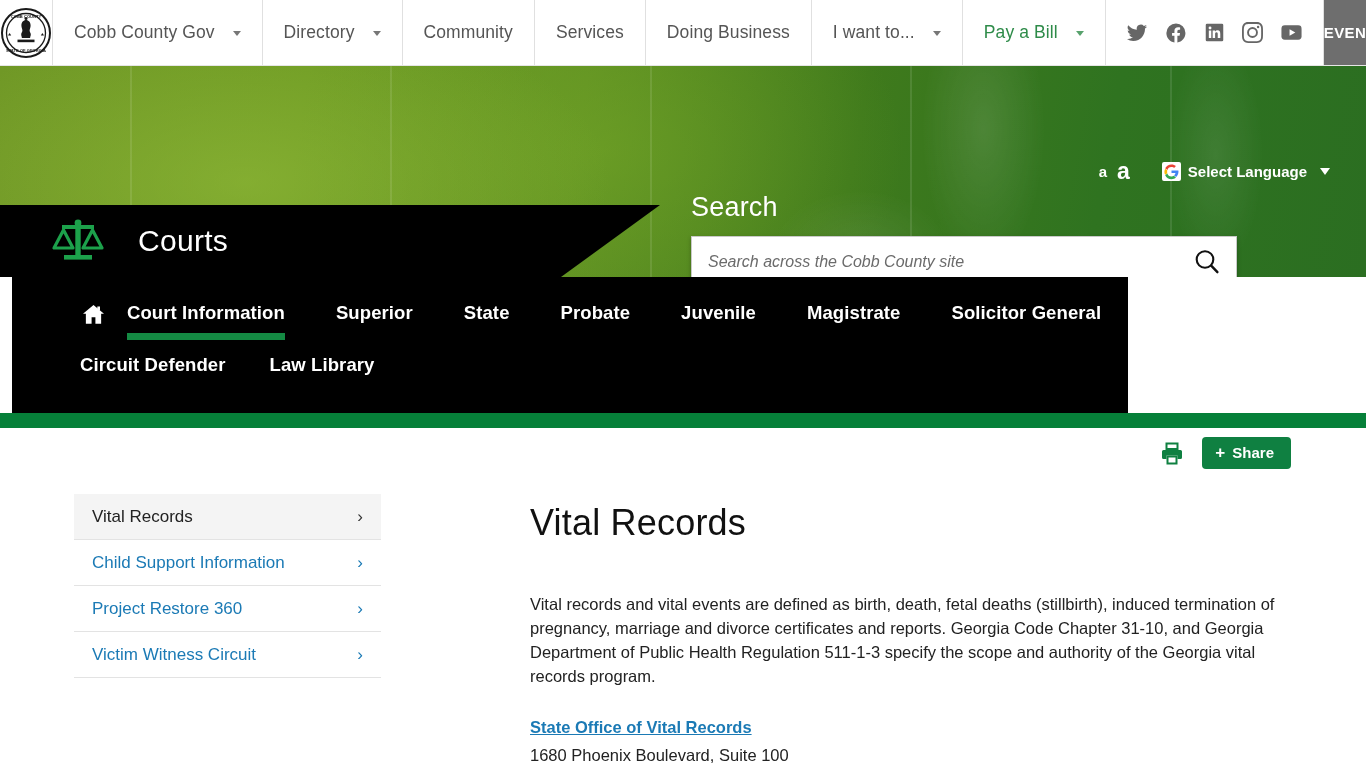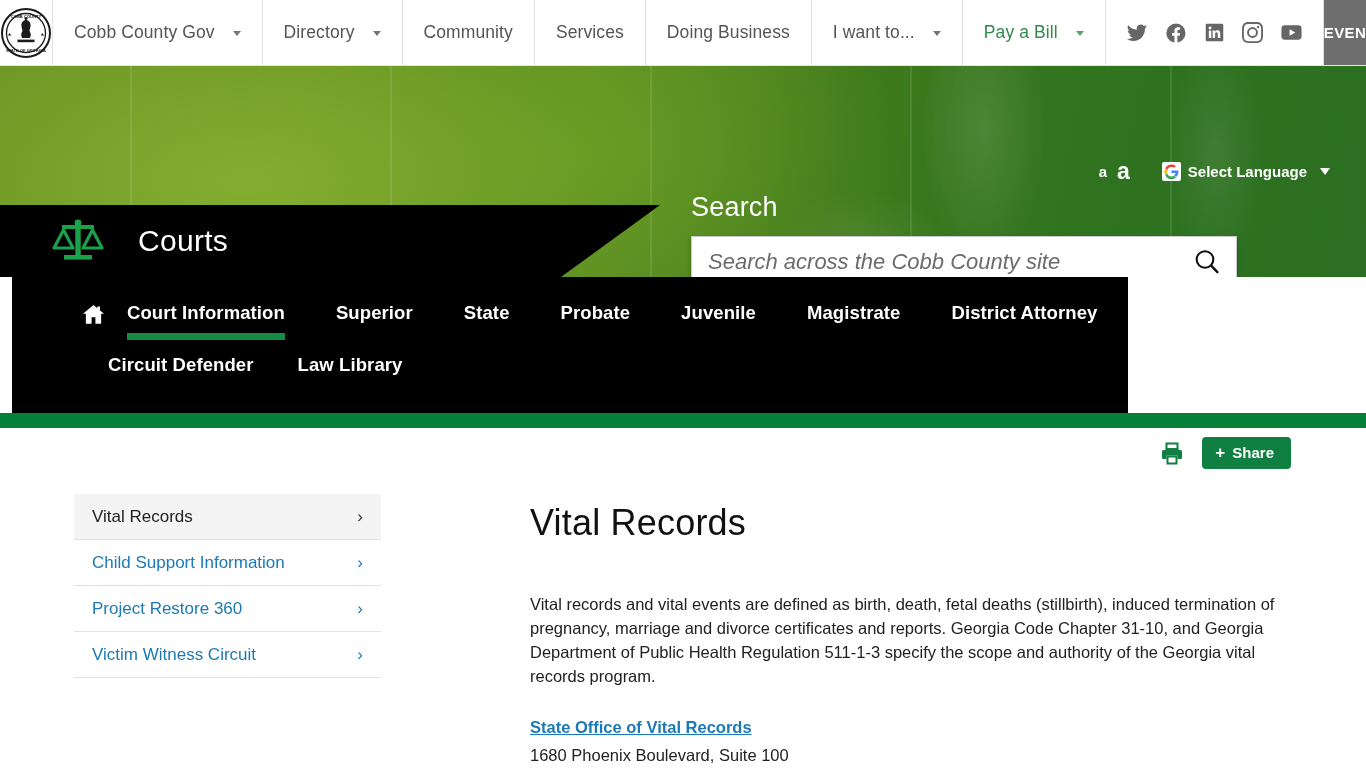--- a/index.html
+++ b/index.html
@@ -99,21 +99,21 @@
   .search-box {
     position: absolute; top: 170px; left: 691px;
     width: 546px; height: 52px; background: #fff;
     border: 1px solid #c9c9c9;
     box-shadow: 0 2px 4px rgba(0,0,0,.28);
     display: flex; align-items: center; z-index: 4;
   }
   .search-input {
     flex: 1; border: 0; outline: none; background: transparent;
     font-family: "Liberation Sans", sans-serif;
-    font-size: 22px; font-style: italic; color: #000000;
+    font-size: 16px; font-style: italic; color: #000000;
     padding: 0 12px 0 16px;
   }
   .search-input::placeholder { color: #6b6b6b; font-style: italic; opacity: 1; }
   .search-btn {
     width: 58px; height: 100%; border: 0; background: transparent;
     display: flex; align-items: center; justify-content: center; cursor: pointer;
   }
 
   
   .dept-banner {
@@ -129,21 +129,21 @@
     letter-spacing: .3px;
   }
 
   
   .mainnav {
     position: absolute; top: 277px; left: 0;
     width: 1116px; height: 136px; background: #000000; margin-left: 12px;
   }
   .nav-row { display: flex; align-items: flex-start; padding-left: 70px; }
   .nav-row.row1 { padding-top: 25px; }
-  .nav-row.row2 { padding-top: 14px; padding-left: 96px; }
+  .nav-row.row2 { padding-top: 14px; padding-left: 68px; }
   .nav-home { margin-right: 22px; padding-top: 2px; cursor: pointer; }
   .nav-item {
     position: relative;
     color: #fff; font-size: 18.5px; font-weight: 700;
     padding: 0 0 16px 0; margin-right: 51px;
     white-space: nowrap; cursor: pointer; letter-spacing: .1px;
   }
   .nav-item.active::after {
     content: ""; position: absolute; left: 0; bottom: 0;
     width: 100%; height: 7px; background: #148a43;
@@ -349,23 +349,20 @@
     <span class="nav-item">
       <span>Probate</span>
     </span>
     <span class="nav-item">
       <span>Juvenile</span>
     </span>
     <span class="nav-item">
       <span>Magistrate</span>
     </span>
     <span class="nav-item">
-      <span>District Attorney</span>
-    </span>
-    <span class="nav-item">
       <span>Solicitor General</span>
     </span>
   </div>
   <div class="nav-row row2">
     <span class="nav-item sub">
       <span>Circuit Defender</span>
     </span>
     <span class="nav-item sub">
       <span>Law Library</span>
     </span>

